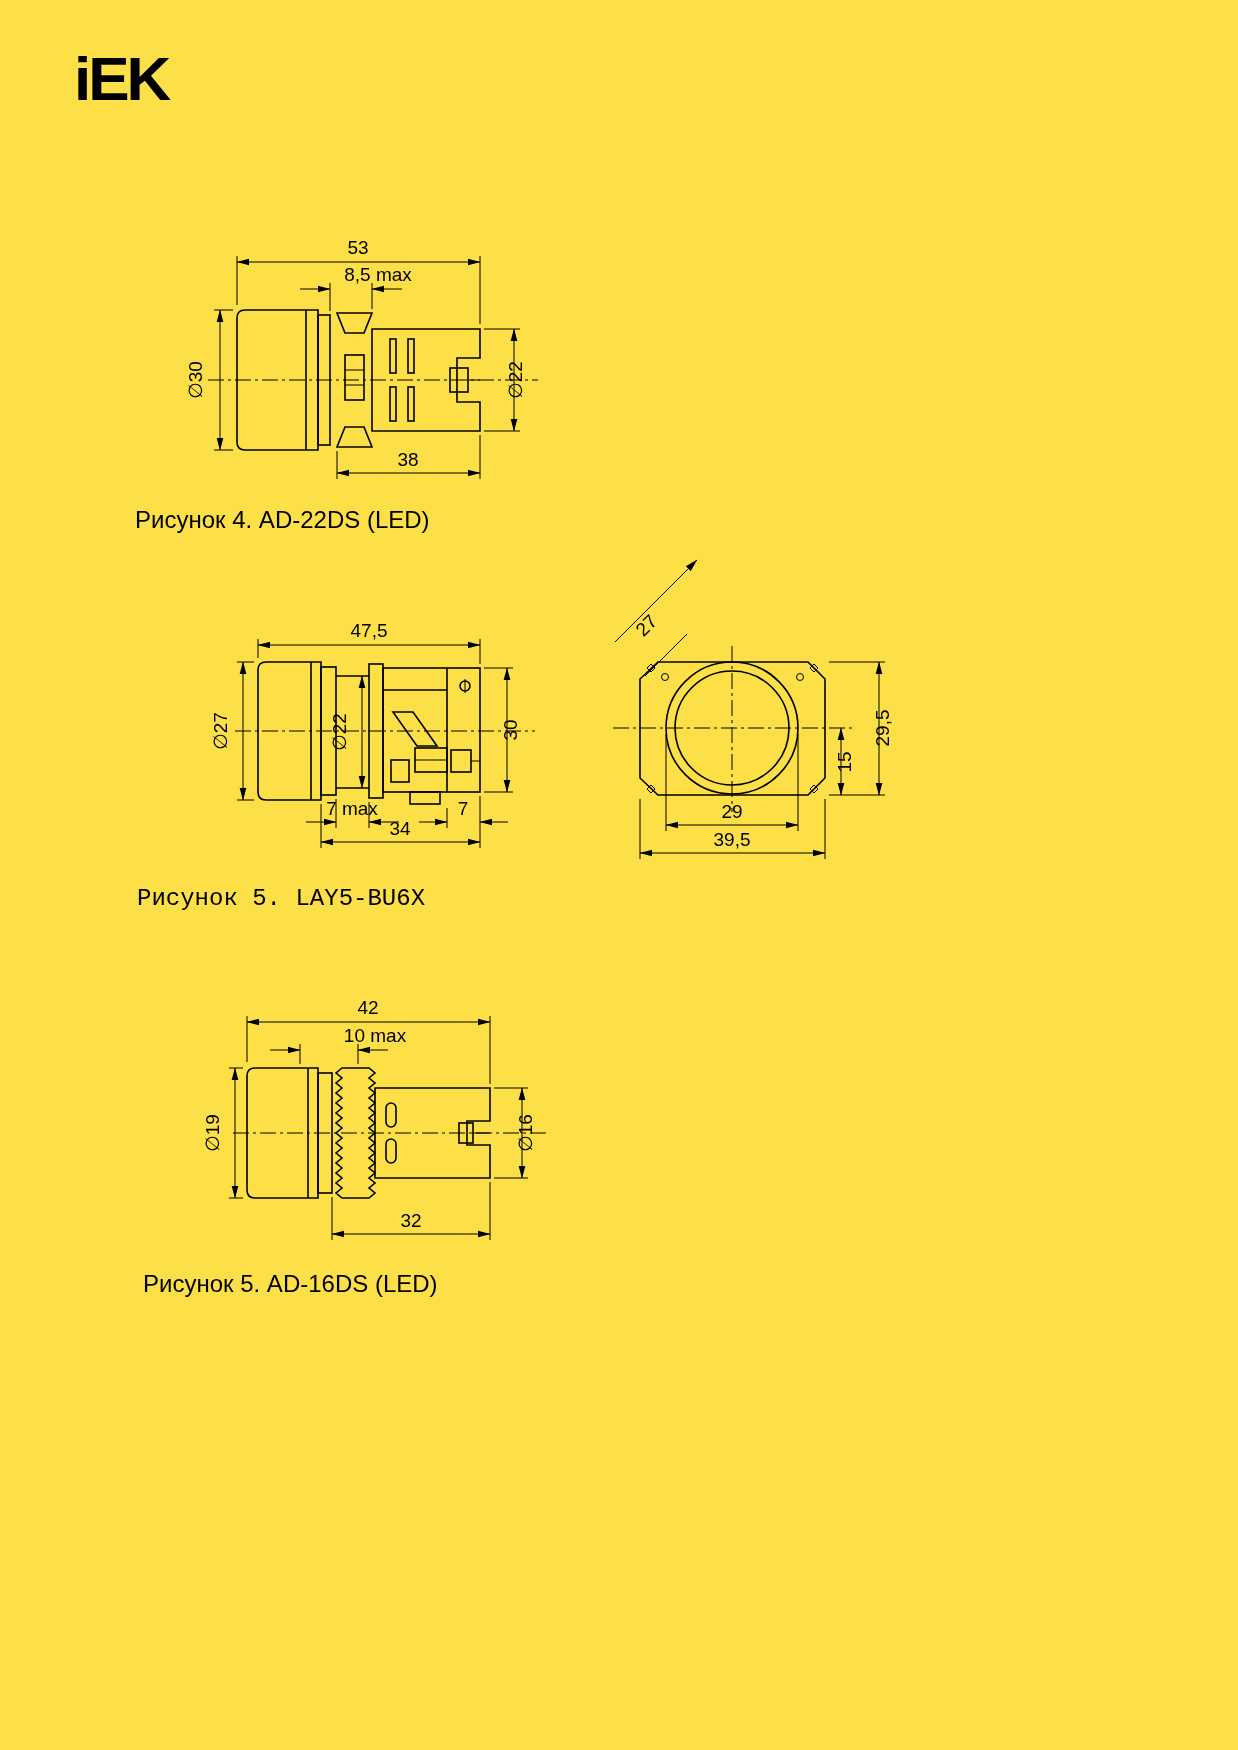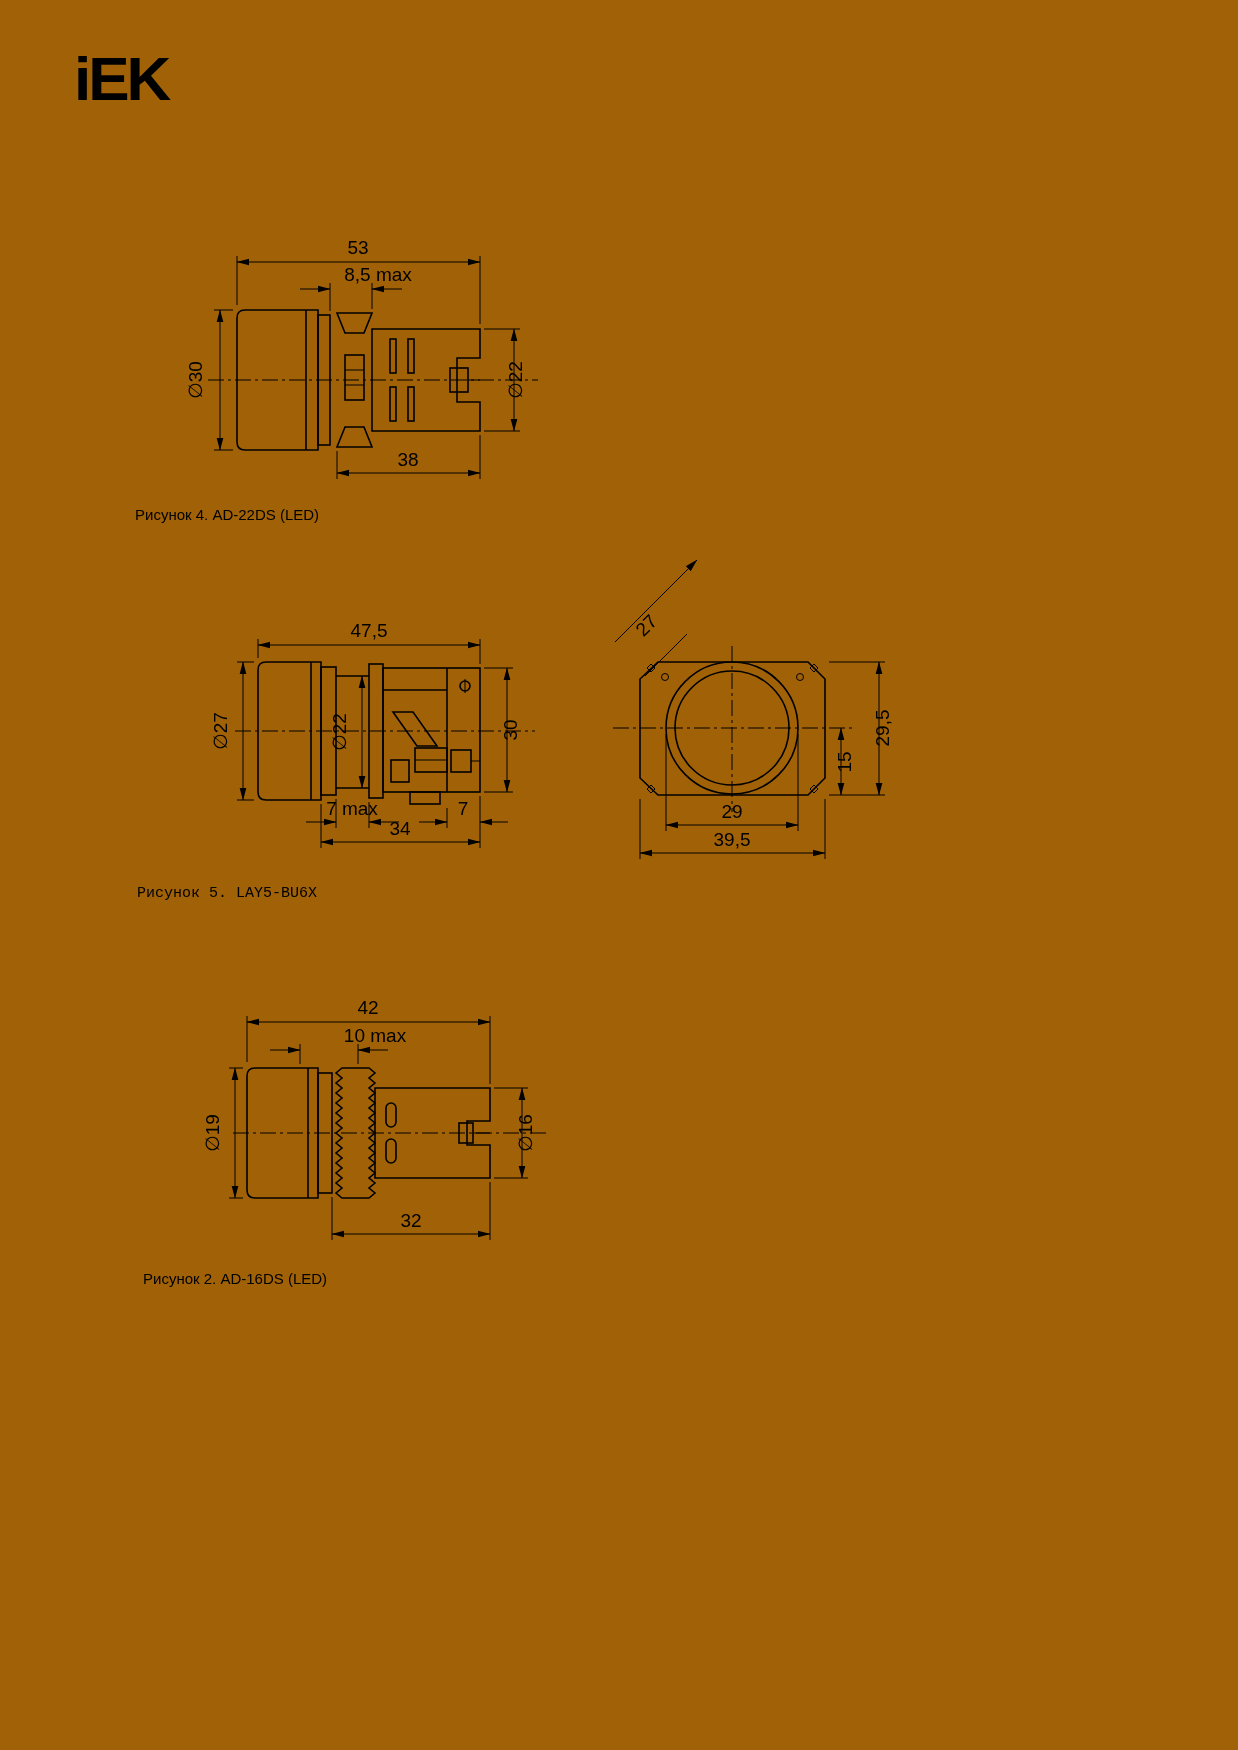--- a/index.html
+++ b/index.html
@@ -1,26 +1,26 @@
 <!DOCTYPE html>
 <html><head>
 <meta charset="utf-8">
 <style>
   * { margin:0; padding:0; box-sizing:border-box; }
   html,body { background:#ffffff; }
   .page {
-    position:relative; width:1238px; height:1750px; background:#a16207;
+    position:relative; width:1238px; height:1750px; background:#fde047;
     font-family:"Liberation Sans", sans-serif; color:#000; overflow:hidden;
   }
   .logo {
     position:absolute; left:74px; top:48px;
     font-size:62px; font-weight:800; letter-spacing:-3px; line-height:1; color:#000;
   }
   .caption {
-    position:absolute; font-size:15px; color:#000; white-space:nowrap;
+    position:absolute; font-size:24px; color:#000; white-space:nowrap;
   }
   svg { position:absolute; overflow:visible; }
   svg text { font-family:"Liberation Sans", sans-serif; font-size:19px; fill:#000; }
   .ol { fill:none; stroke:#000; stroke-width:1.6; }                 
   .tl { fill:none; stroke:#000; stroke-width:1; }                   
   .cl { fill:none; stroke:#000; stroke-width:1; stroke-dasharray:16 4 3 4; } 
 </style>
 </head>
 <body>
 
@@ -257,15 +257,15 @@
       <line class="tl" x1="20" y1="68" x2="20" y2="198" marker-start="url(#a6)" marker-end="url(#a6)"></line>
       <text x="4" y="133" text-anchor="middle" transform="rotate(-90 4 133)">∅19</text>
 
       <line class="tl" x1="279" y1="88" x2="313" y2="88"></line>
       <line class="tl" x1="279" y1="178" x2="313" y2="178"></line>
       <line class="tl" x1="307" y1="88" x2="307" y2="178" marker-start="url(#a6)" marker-end="url(#a6)"></line>
       <text x="317" y="133" text-anchor="middle" transform="rotate(-90 317 133)">∅16</text>
     </g>
   </svg>
 
-  <div class="caption" style="left:143px; top:1270px;">Рисунок 2. AD-16DS (LED)</div>
+  <div class="caption" style="left:143px; top:1270px;">Рисунок 5. AD-16DS (LED)</div>
 
 </div>
 
 </body></html>

